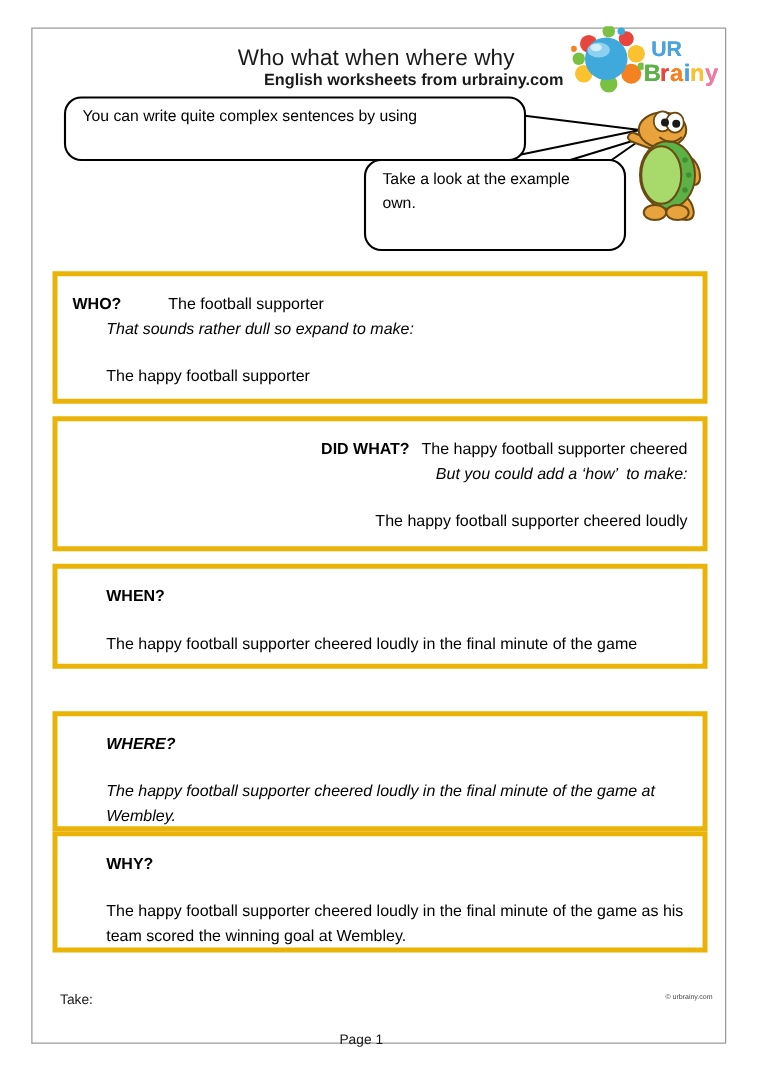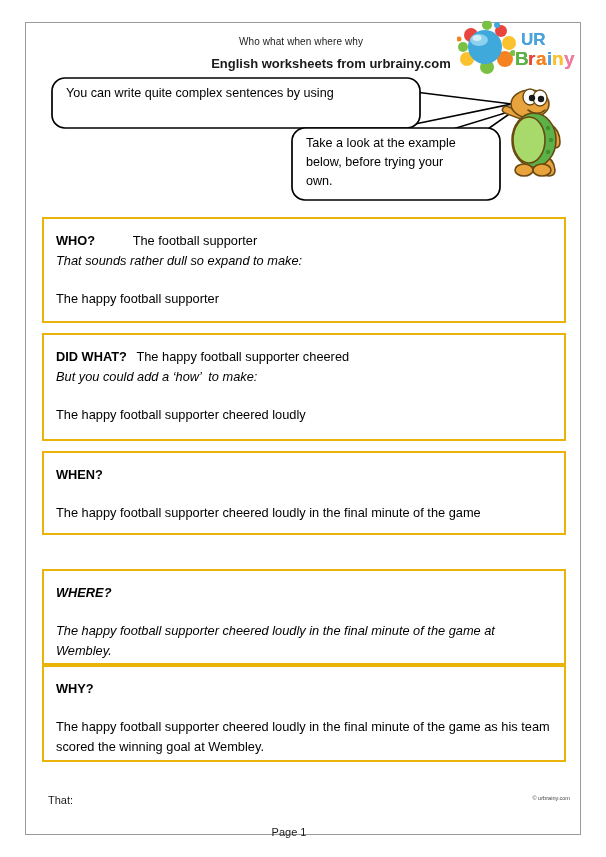--- a/index.html
+++ b/index.html
@@ -33,21 +33,21 @@
     box-sizing: border-box;
   }
 
   
   .header-title {
     position: absolute;
     left: 0;
     top: 36px;
     width: 602px;
     text-align: center;
-    font-size: 10px;
+    font-size: 18px;
     letter-spacing: 0.1px;
     color: #1a1a1a;
   }
   .header-sub {
     position: absolute;
     left: 0;
     top: 56px;
     width: 606px;
     text-align: center;
     font-size: 13px;
@@ -101,42 +101,43 @@
     left: 306px;
     top: 134px;
     width: 180px;
   }
 
   
   .box {
     position: absolute;
     left: 42px;
     width: 524px;
-    border: 2px solid #eab308;
+    border: 4px solid #eab308;
     box-sizing: border-box;
     background: #ffffff;
     padding: 12px 12px 10px 12px;
   }
   .box .line {
     font-size: 12.8px;
     line-height: 20px;
     color: #000;
     white-space: pre-wrap;
+    margin-left: 27px;
   }
   .box .line.bold { font-weight: bold; }
   .box .line.italic { font-style: italic; }
   .box .spacer { height: 18px; }
   .head-row {
     font-size: 12.8px;
     line-height: 20px;
   }
   .head-row .q { font-weight: bold; }
 
   .box-who   { top: 217px; height: 106px; }
-  .box-did   { top: 333px; height: 108px; }
+  .box-did   { top: 333px; height: 108px; text-align: right; }
   .box-when  { top: 451px; height: 84px; }
   .box-where { top: 569px; height: 96px; font-style: italic; }
   .box-why   { top: 665px; height: 97px; }
 
   
   .footer-name {
     position: absolute;
     left: 48px;
     top: 794px;
     font-size: 11px;
@@ -223,21 +224,20 @@
       <rect x="292" y="128" width="208" height="72" rx="13" ry="13" fill="#ffffff" stroke="#000000" stroke-width="1.7"></rect>
     </svg>
   </div>
 
   <div class="bubble-text bubble1-text">
     <div>You can write quite complex sentences by using</div>
   </div>
 
   <div class="bubble-text bubble2-text">
     <div>Take a look at the example</div>
-    <div>below, before trying your</div>
     <div>own.</div>
   </div>
 
   <div class="turtle">
     <svg width="76" height="102" viewBox="0 0 76 102" xmlns="http://www.w3.org/2000/svg">
       <g stroke="#6b4a12" stroke-width="1.6" stroke-linejoin="round" stroke-linecap="round">
 
         <path d="M 48 74 q 12 4 13 16 q 0 6 -6 6 q -6 0 -6 -7 z" fill="#e8a33d"></path>
 
         <path d="M 30 40 q -12 -4 -19 -7 q -4 -2 -2 -5 q 2 -3 6 -1 q 8 4 18 7 z" fill="#e8a33d"></path>
@@ -302,17 +302,17 @@
     <div class="spacer"></div>
     <div class="line">The happy football supporter cheered loudly in the final minute of the game at Wembley.</div>
   </div>
 
   <div class="box box-why">
     <div class="line bold">WHY?</div>
     <div class="spacer"></div>
     <div class="line">The happy football supporter cheered loudly in the final minute of the game as his team scored the winning goal at Wembley.</div>
   </div>
 
-  <div class="footer-name">That:</div>
+  <div class="footer-name">Take:</div>
   <div class="footer-page">Page 1</div>
   <div class="footer-copy">© urbrainy.com</div>
 
 </div>
 
 </body></html>

